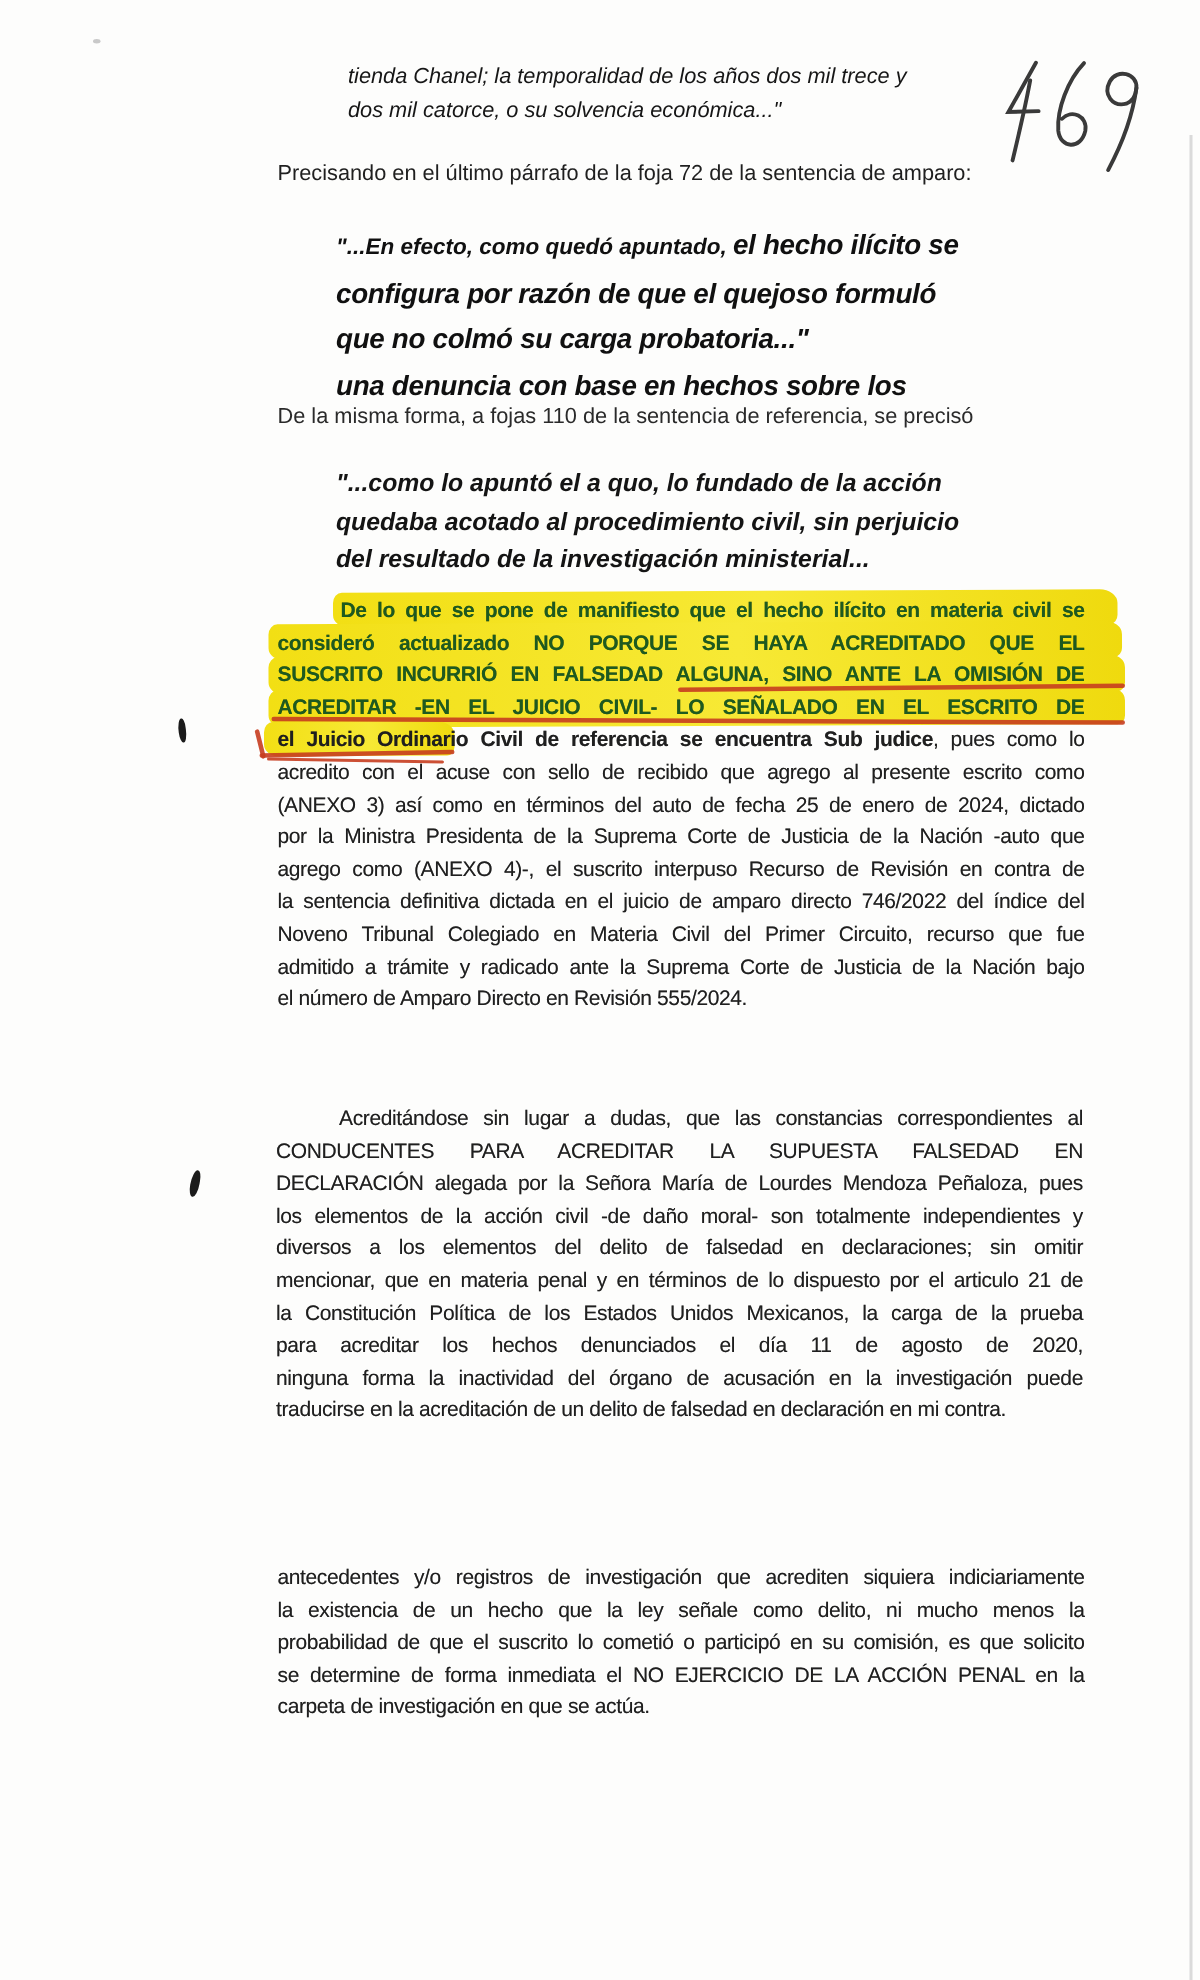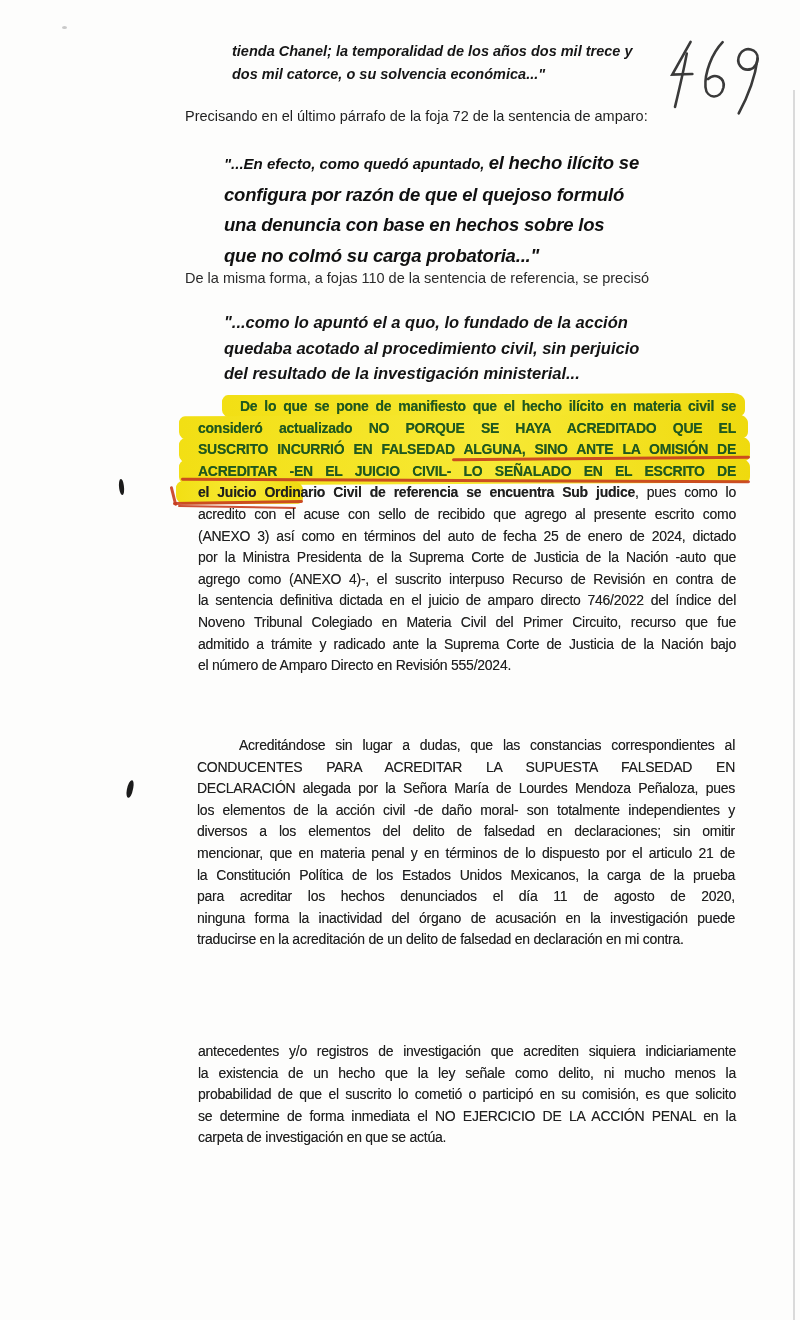--- a/index.html
+++ b/index.html
@@ -6,29 +6,29 @@
   #page{position:relative;width:800px;height:1320px;margin:0 auto;background:#fdfdfc;
         font-family:"Liberation Sans", sans-serif;color:#1f1f1f;overflow:hidden;}
   .blk{position:absolute;z-index:3;}
   .blk .ln{text-align:justify;text-align-last:justify;}
   .blk .ln.last{text-align-last:left;}
   .blk .ln.indent{text-indent:42px;}
   .blk.noj .ln{text-align:left;text-align-last:auto;}
   .b{font-weight:700;}
   .hl{font-weight:700;color:#1d5a20;}
   .sm{font-size:15px;letter-spacing:0;}
-  #blkA{left:232px;top:40px;width:432px;font-style:italic;font-weight:700;font-size:14.5px;line-height:23px;color:#161616;}
+  #blkA{left:232px;top:40px;width:432px;font-style:italic;font-weight:400;font-size:14.5px;line-height:23px;color:#161616;}
   #blkB{left:185px;top:106px;width:538px;font-size:14.5px;line-height:20px;}
   #blkC{left:224px;top:148px;width:425px;font-style:italic;font-weight:700;font-size:18.5px;line-height:30.5px;letter-spacing:-0.2px;color:#101010;}
   #blkD{left:185px;top:268px;width:538px;font-size:14.5px;line-height:20px;color:#2a2a2a;}
   #blkE{left:224px;top:310px;width:432px;font-style:italic;font-weight:700;font-size:16.5px;line-height:25.5px;color:#141414;}
   #blkF{left:185px;top:396px;width:538px;font-size:14px;line-height:21.6px;letter-spacing:-0.25px;}
   #blkG{left:184px;top:735px;width:538px;font-size:14px;line-height:21.6px;letter-spacing:-0.25px;}
   #blkH{left:185px;top:1041px;width:538px;font-size:14px;line-height:21.6px;letter-spacing:-0.25px;}
-  #blkF,#blkG,#blkH{text-shadow:0 0 .4px rgba(0,0,0,.45);margin-left:13px;}
+  #blkF,#blkG,#blkH{text-shadow:0 0 .4px rgba(0,0,0,.45);}
   .hlbar{position:absolute;z-index:1;background:linear-gradient(90deg,#f2df14,#f7e935 55%,#efda0e);
          border-radius:6px 12px 5px 10px/7px 9px 6px 8px;transform:rotate(-0.25deg);}
   .redline{position:absolute;z-index:2;background:#c63d1f;border-radius:2px;opacity:.9;}
   .inkmark{position:absolute;z-index:2;background:#1b1b1b;border-radius:60% 40% 55% 45%;}
   #pagenum{position:absolute;left:664px;top:36px;z-index:4;transform:rotate(4deg);}
   #edgeline{position:absolute;left:793px;top:90px;width:2px;height:1230px;background:#dadada;z-index:0;}
   #smudge{position:absolute;left:62px;top:26px;width:5px;height:3px;background:#c9c9c9;border-radius:50%;z-index:0;}
 </style>
 </head>
 <body>
@@ -68,22 +68,22 @@
   <div id="blkA" class="blk noj">
       <div class="ln"><span>tienda Chanel; la temporalidad de los años dos mil trece y</span></div>
       <div class="ln last"><span>dos mil catorce, o su solvencia económica..."</span></div>
     </div>
   <div id="blkB" class="blk noj">
       <div class="ln last"><span>Precisando en el último párrafo de la foja 72 de la sentencia de amparo:</span></div>
     </div>
   <div id="blkC" class="blk noj">
       <div class="ln"><span class="sm">"...En efecto, como quedó apuntado, </span><span>el hecho ilícito se</span></div>
       <div class="ln"><span>configura por razón de que el quejoso formuló</span></div>
+      <div class="ln last"><span>que no colmó su carga probatoria..."</span></div>
       <div class="ln"><span>una denuncia con base en hechos sobre los</span></div>
-      <div class="ln last"><span>que no colmó su carga probatoria..."</span></div>
     </div>
   <div id="blkD" class="blk noj">
       <div class="ln last"><span>De la misma forma, a fojas 110 de la sentencia de referencia, se precisó</span></div>
     </div>
   <div id="blkE" class="blk noj">
       <div class="ln"><span>"...como lo apuntó el a quo, lo fundado de la acción</span></div>
       <div class="ln"><span>quedaba acotado al procedimiento civil, sin perjuicio</span></div>
       <div class="ln last"><span>del resultado de la investigación ministerial...</span></div>
     </div>
   <div id="blkF" class="blk">

